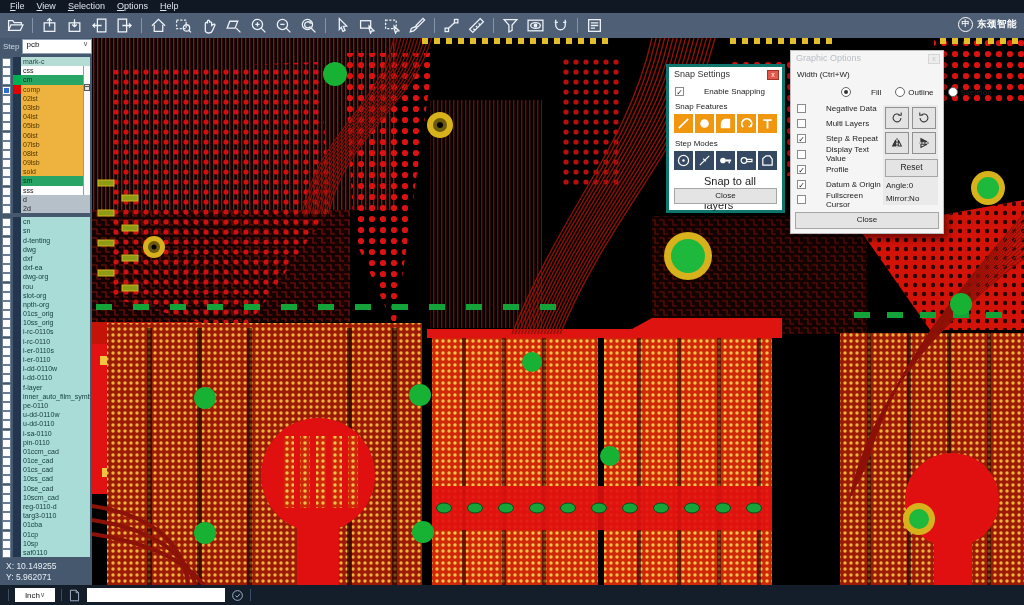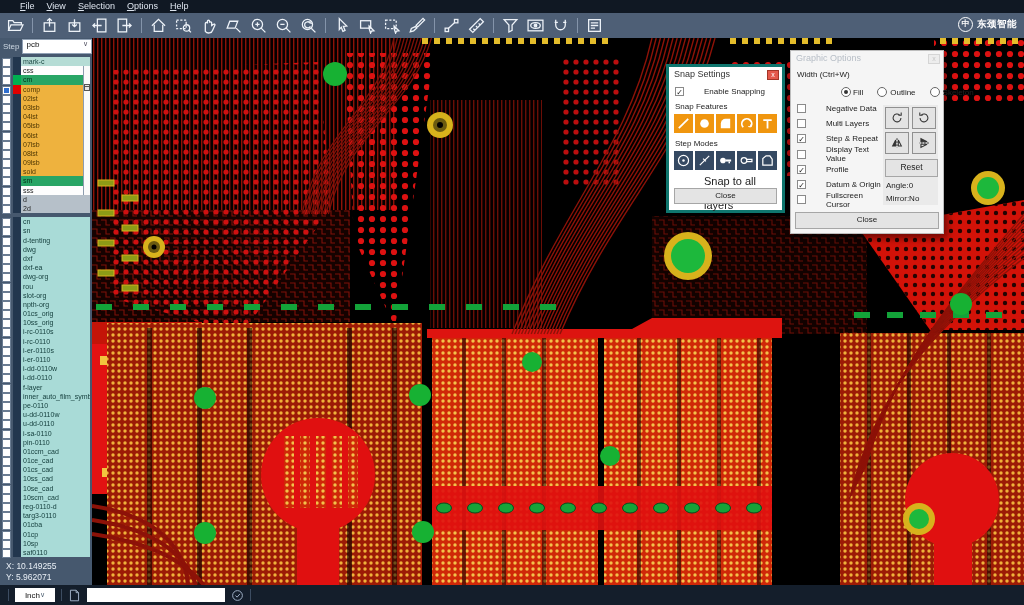--- a/index.html
+++ b/index.html
@@ -1,20 +1,20 @@
 <!DOCTYPE html>
 <html><head>
 <meta charset="utf-8">
 <style>
   html,body{margin:0;padding:0}
   body{width:1024px;height:605px;overflow:hidden;position:relative;background:#000;
        font-family:"Liberation Sans",sans-serif;-webkit-font-smoothing:antialiased}
   
   .menubar{position:absolute;left:0;top:0;right:0;height:13px;background:#101823;color:#dde4ee;
-           font-size:9px;display:flex;align-items:center;padding-left:14px;z-index:30}
+           font-size:9px;display:flex;align-items:center;padding-left:4px;z-index:30}
   .menu-item{padding:0 6px;line-height:13px;cursor:default}
   .menu-item u{text-decoration:underline}
   
   .toolbar{position:absolute;left:0;top:13px;right:0;height:25px;background:#4e5f76;display:flex;
            align-items:center;padding-left:3px;z-index:30}
   .tb-btn{width:25px;height:21px;display:flex;align-items:center;justify-content:center;flex:none}
   .tb-btn svg{width:17px;height:17px;stroke:#eef3f9;fill:none;stroke-width:1.2}
   .tb-sep{width:1px;height:15px;background:#8494aa;margin:0 4px;flex:none}
   .logo{position:absolute;right:7px;top:17px;display:flex;align-items:center;gap:4px;color:#fff;z-index:31}
   .logo-ring{width:13px;height:13px;border:1.5px solid #fff;border-radius:50%;font-size:8px;
@@ -892,21 +892,21 @@
     <span>Snap to all displayed layers</span>
   </div>
   <div class="btn btn-close">Close</div>
 </div>
 
 <div class="dialog graphic">
   <div class="dlg-title">Graphic Options</div>
   <div class="close-faint">x</div>
   <div class="g-width">Width (Ctrl+W)</div>
   <div class="radio-row" id="g-radios">
-      <span style="display: flex; align-items: center; gap: 2px; padding-left: 44px;">
+      <span style="display: flex; align-items: center; gap: 20px; padding-left: 44px;">
         <span class="rd on"></span>
         <span class="rlabel">Fill</span>
       </span>
       <span style="display: flex; align-items: center; gap: 3px;">
         <span class="rd"></span>
         <span class="rlabel">Outline</span>
       </span>
       <span style="display: flex; align-items: center; gap: 3px;">
         <span class="rd"></span>
         <span class="rlabel">Skeleton</span>

